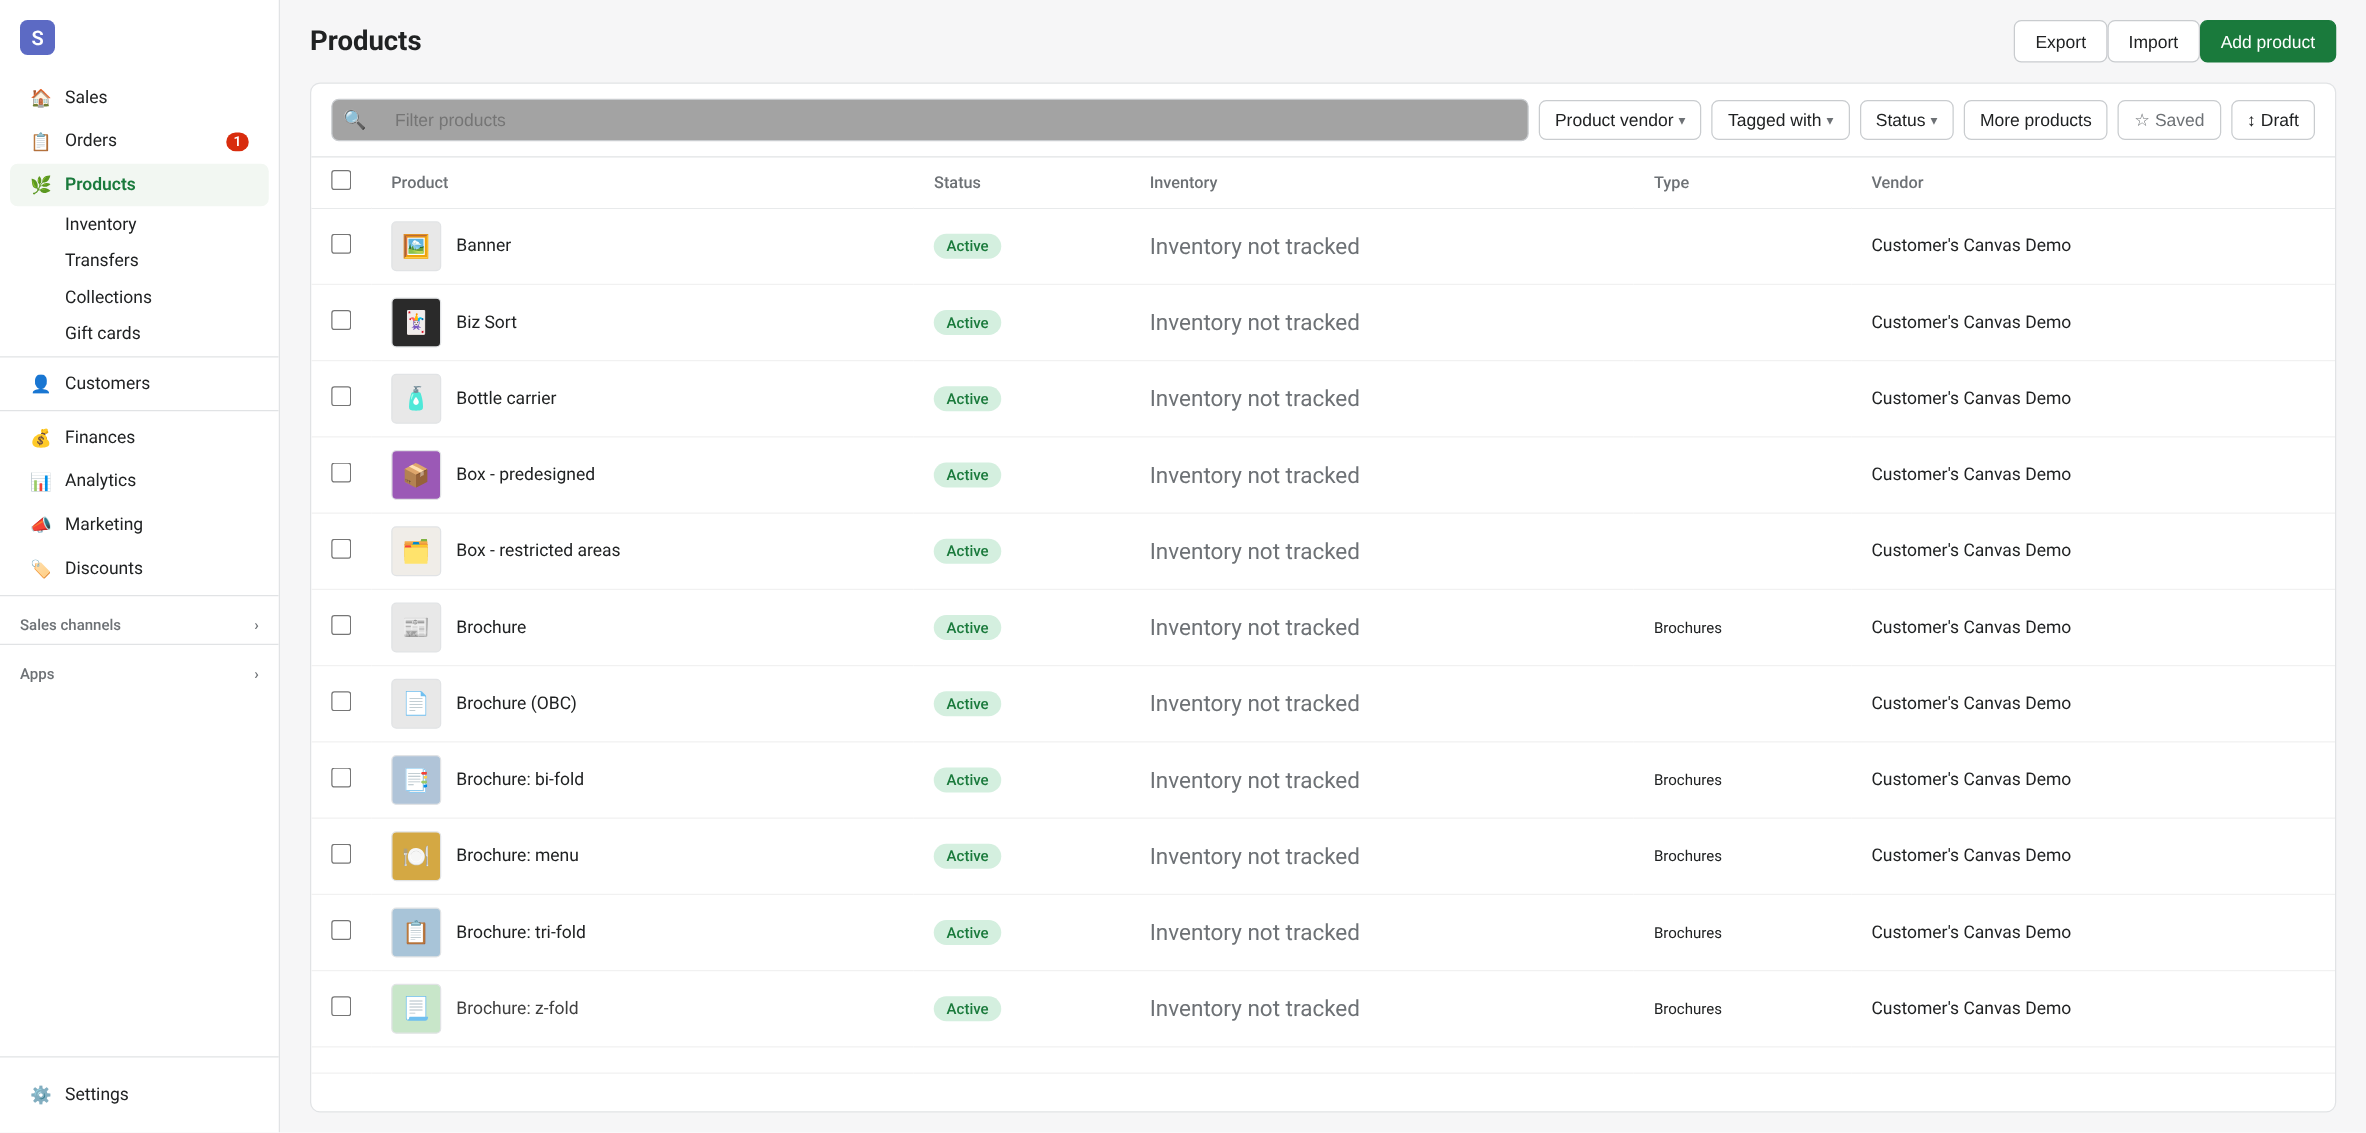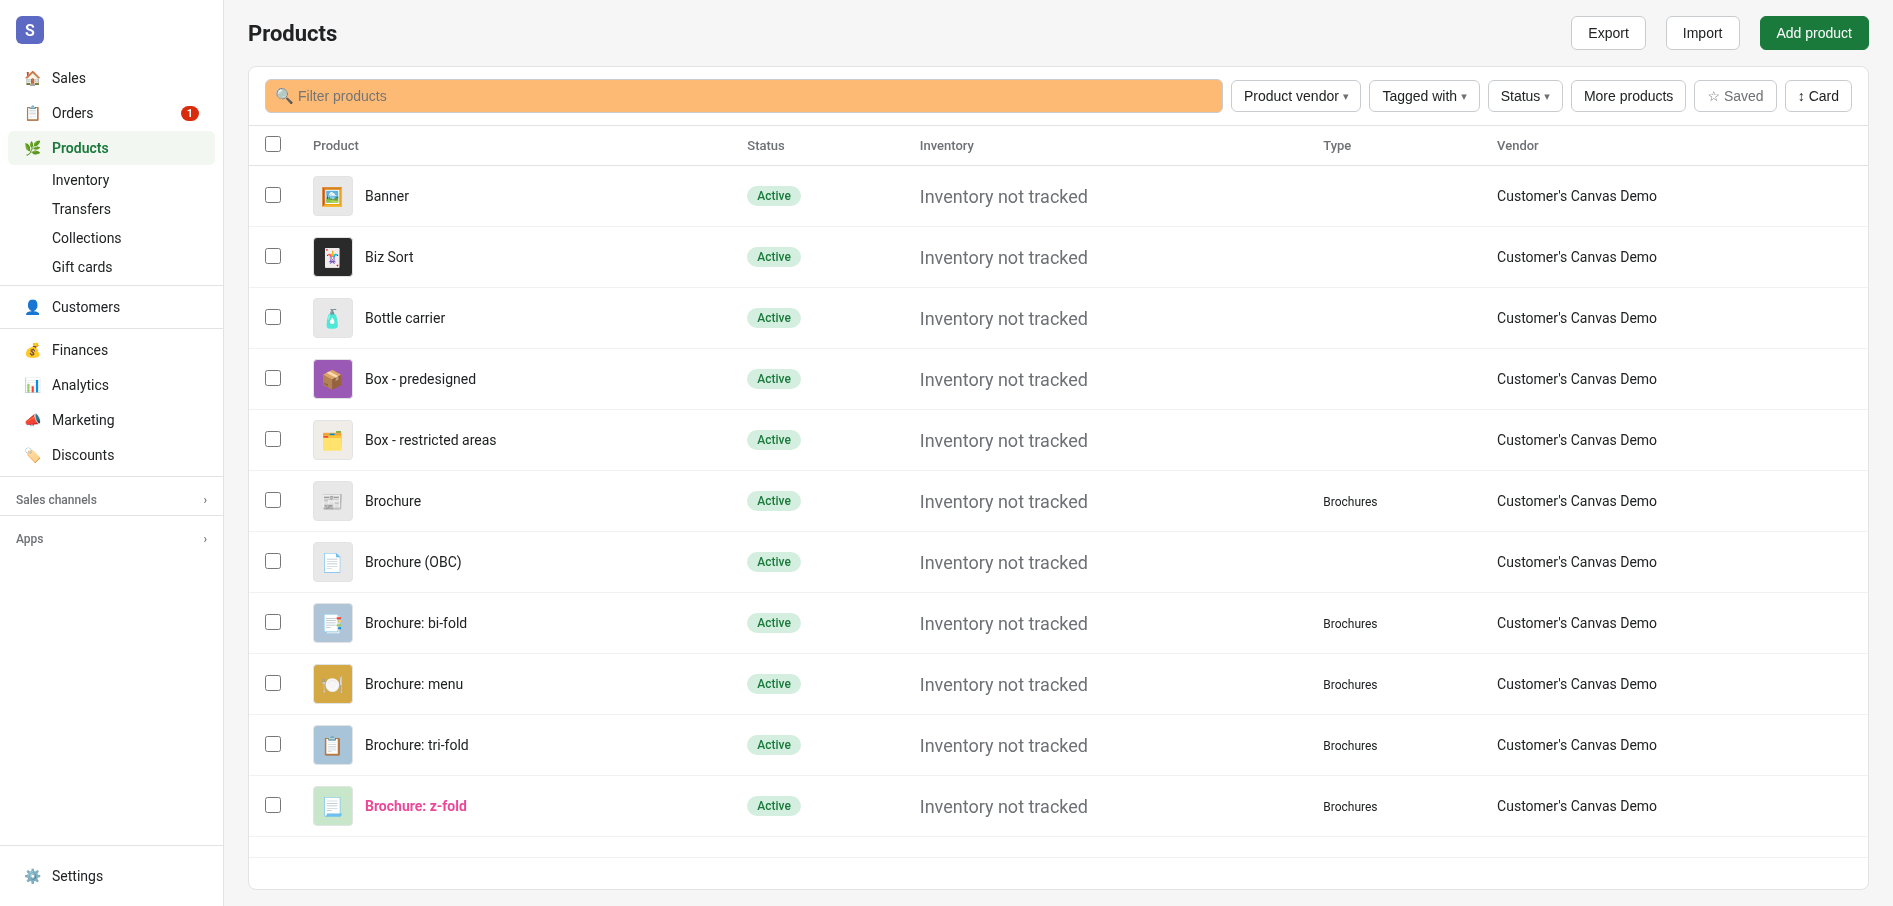--- a/index.html
+++ b/index.html
@@ -91,21 +91,21 @@
       justify-content: space-between;
     }
     .page-title {
       font-size: 22px;
       font-weight: 700;
       color: #202223;
     }
     .header-actions {
       display: flex;
       align-items: flex-end;
-      gap: 20px;
+      gap: 0;
     }
     .btn {
       padding: 8px 16px;
       border-radius: 6px;
       font-size: 14px;
       cursor: pointer;
       border: 1px solid transparent;
       font-weight: 500;
     }
     .btn-secondary {
@@ -172,27 +172,27 @@
       align-items: center;
     }
     .search-icon-inner {
       position: absolute;
       left: 10px;
       color: #6d7175;
       font-size: 15px;
     }
     .search-input {
       width: 100%;
-      padding: 8px 12px 8px 32px;
+      padding: 8px 12px 8px 50px;
       border: 1px solid #c9cccf;
       border-radius: 6px;
       font-size: 14px;
       color: #202223;
       outline: none;
-      background: #fdba74;
+      background: #a3a3a3;
     }
     .filter-btn {
       display: flex; align-items: center; gap: 4px;
       padding: 7px 12px;
       border: 1px solid #c9cccf;
       border-radius: 6px;
       background: #fff;
       cursor: pointer;
       font-size: 14px;
       color: #202223;
@@ -390,21 +390,21 @@
         </button>
         <button class="filter-btn">
           <span>More products</span>
         </button>
         <button class="saved-btn">
           <span>☆</span>
           <span>Saved</span>
         </button>
         <button class="sort-btn">
           <span>↕</span>
-          <span>Card</span>
+          <span>Draft</span>
         </button>
       </div>
 
       <div class="table-wrap">
         <table>
           <thead>
             <tr>
               <th>
                 <input type="checkbox" style="">
               </th>
@@ -646,21 +646,21 @@
         <span class="vendor-text">Customer's Canvas Demo</span>
       </td>
     </tr>
               <tr>
       <td>
         <input type="checkbox" style="">
       </td>
       <td>
         <div class="product-cell">
           <div class="product-thumb" style="background:#c8e6c9">📃</div>
-          <span style="cursor:pointer;color:#ec4899;font-weight:bold;">Brochure: z-fold</span>
+          <span style="cursor:pointer;color:#404040;">Brochure: z-fold</span>
         </div>
       </td>
       <td>
         <span class="status-badge status-active">Active</span>
       </td>
       <td>
         <span class="inventory-text">Inventory not tracked</span>
       </td>
       <td>
         <span class="type-text">Brochures</span>

